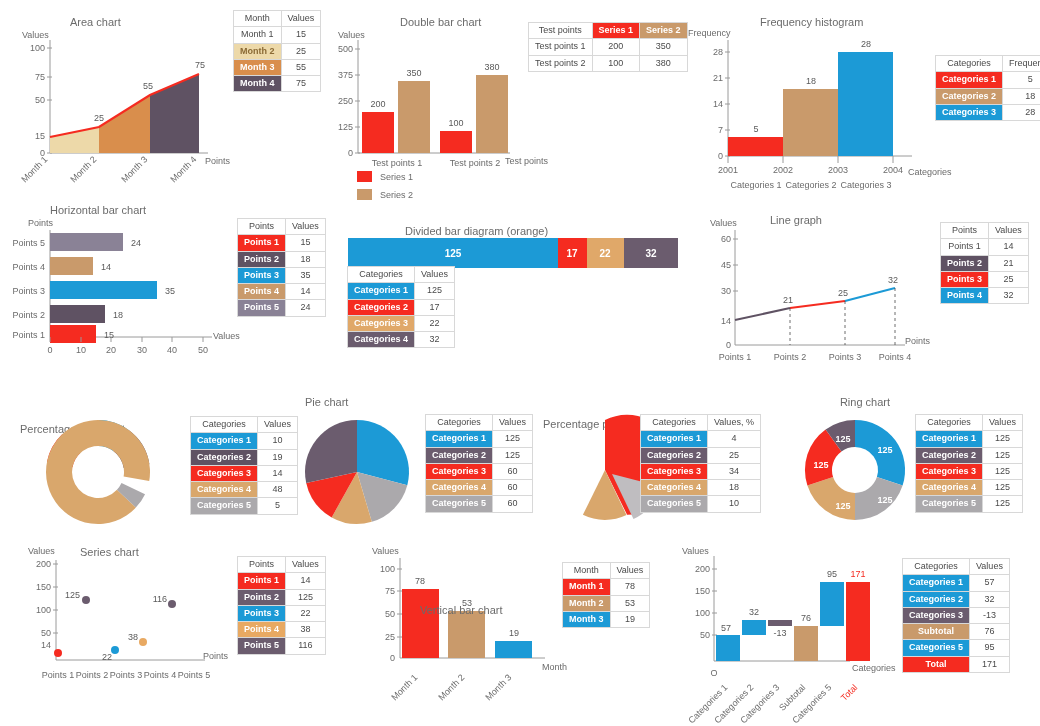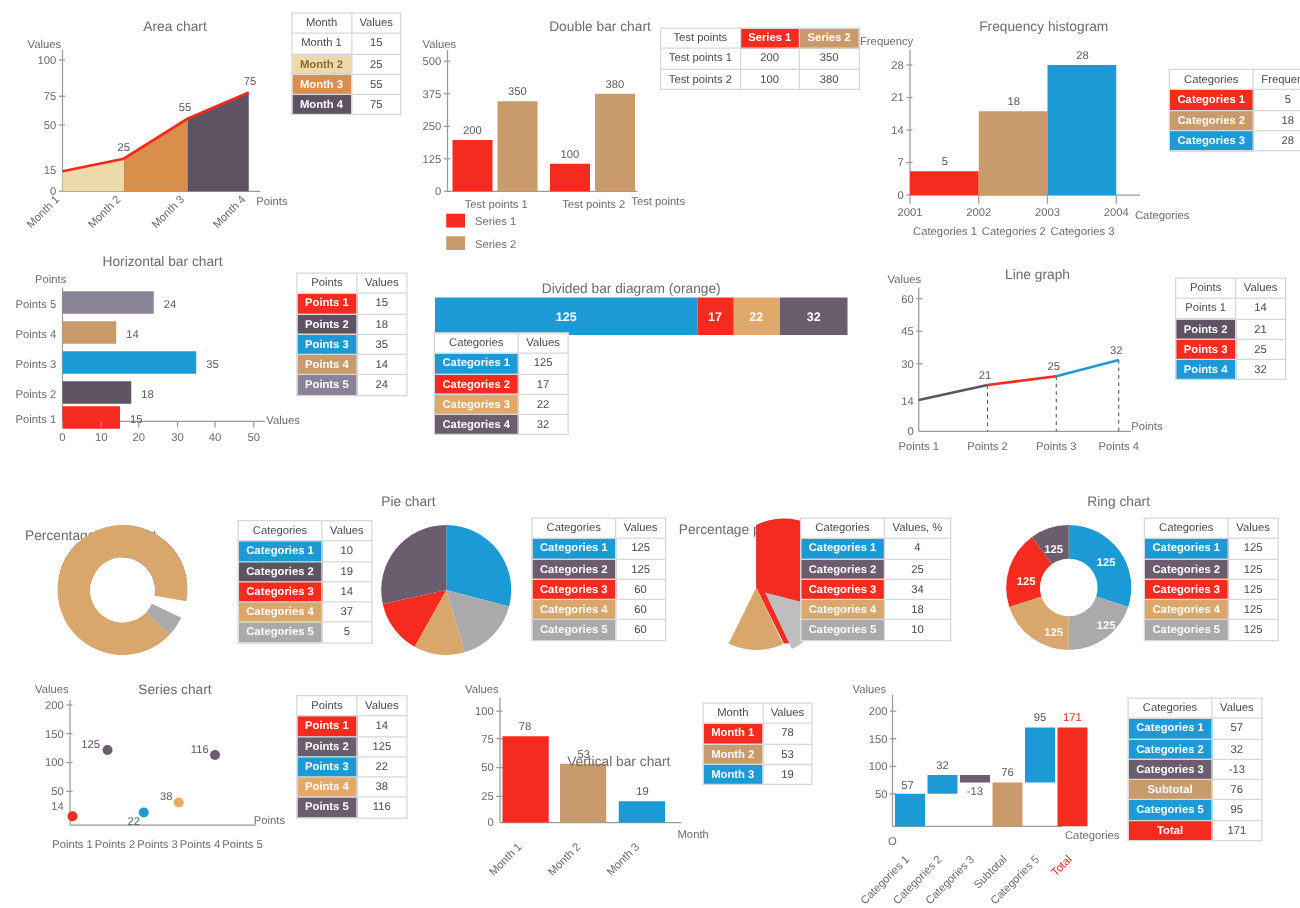--- a/index.html
+++ b/index.html
@@ -4,21 +4,21 @@
 <title>Charts collection</title>
 <style>
   html,body{margin:0;padding:0;}
   body{
     width:1040px;height:726px;background:#ffffff;
     font-family:"Liberation Sans","DejaVu Sans",sans-serif;
     color:#5a5a5a;overflow:hidden;position:relative;
   }
   .panel{position:absolute;}
   .ttl{
-    font-size:11px;color:#6b6b6b;text-align:center;
+    font-size:11px;color:#6b6b6b;text-align:left;
     white-space:nowrap;
   }
   .axlbl{font-size:9px;color:#6b6b6b;white-space:nowrap;}
 
   
   table.dt{
     border-collapse:collapse;font-size:9px;background:#fff;
   }
   table.dt th,table.dt td{
     border:1px solid #d8d8d8;padding:2px 6px;text-align:center;
@@ -430,21 +430,21 @@
     <tr>
           <td class="lab" style="background:#5F5263;">Categories 2</td>
           <td>19</td>
         </tr>
     <tr>
           <td class="lab" style="background:#F52B20;">Categories 3</td>
           <td>14</td>
         </tr>
     <tr>
           <td class="lab" style="background:#D9A76C;">Categories 4</td>
-          <td>37</td>
+          <td>48</td>
         </tr>
     <tr>
           <td class="lab" style="background:#ABA9AC;">Categories 5</td>
           <td>5</td>
         </tr>
   </tbody>
     </table>
 </div>
 
 <div class="panel" style="left:285px;top:392px;width:250px;height:140px;">
@@ -527,21 +527,21 @@
         </tr>
     <tr>
           <td class="lab" style="background:#ABA9AC;">Categories 5</td>
           <td>10</td>
         </tr>
   </tbody>
     </table>
 </div>
 
 <div class="panel" style="left:785px;top:392px;width:255px;height:140px;">
-  <div class="ttl" style="position:absolute;left:25px;top:4px;width:110px;text-align:right;">Ring chart</div>
+  <div class="ttl" style="position:absolute;left:25px;top:4px;width:110px;text-align:center;">Ring chart</div>
   <svg width="135" height="125" style="position:absolute;left:8px;top:18px;">
 
     <g transform="translate(62,60)">
       <path d="M 0 -50 A 50 50 0 0 1 47.6 15.5 L 21.9 7.1 A 23 23 0 0 0 0 -23 Z" fill="#1C9AD6"></path>
       <path d="M 47.6 15.5 A 50 50 0 0 1 -0 50 L 0 23 A 23 23 0 0 0 21.9 7.1 Z" fill="#ABA9AC"></path>
       <path d="M 0 50 A 50 50 0 0 1 -47.6 15.5 L -21.9 7.1 A 23 23 0 0 0 0 23 Z" fill="#D9A76C"></path>
       <path d="M -47.6 15.5 A 50 50 0 0 1 -29.4 -40.5 L -13.5 -18.6 A 23 23 0 0 0 -21.9 7.1 Z" fill="#F52B20"></path>
       <path d="M -29.4 -40.5 A 50 50 0 0 1 0 -50 L 0 -23 A 23 23 0 0 0 -13.5 -18.6 Z" fill="#6B5C6E"></path>
       <g font-size="9" font-weight="bold" fill="#ffffff" font-family="Liberation Sans, sans-serif" text-anchor="middle">
         <text x="30" y="-17">125</text>

